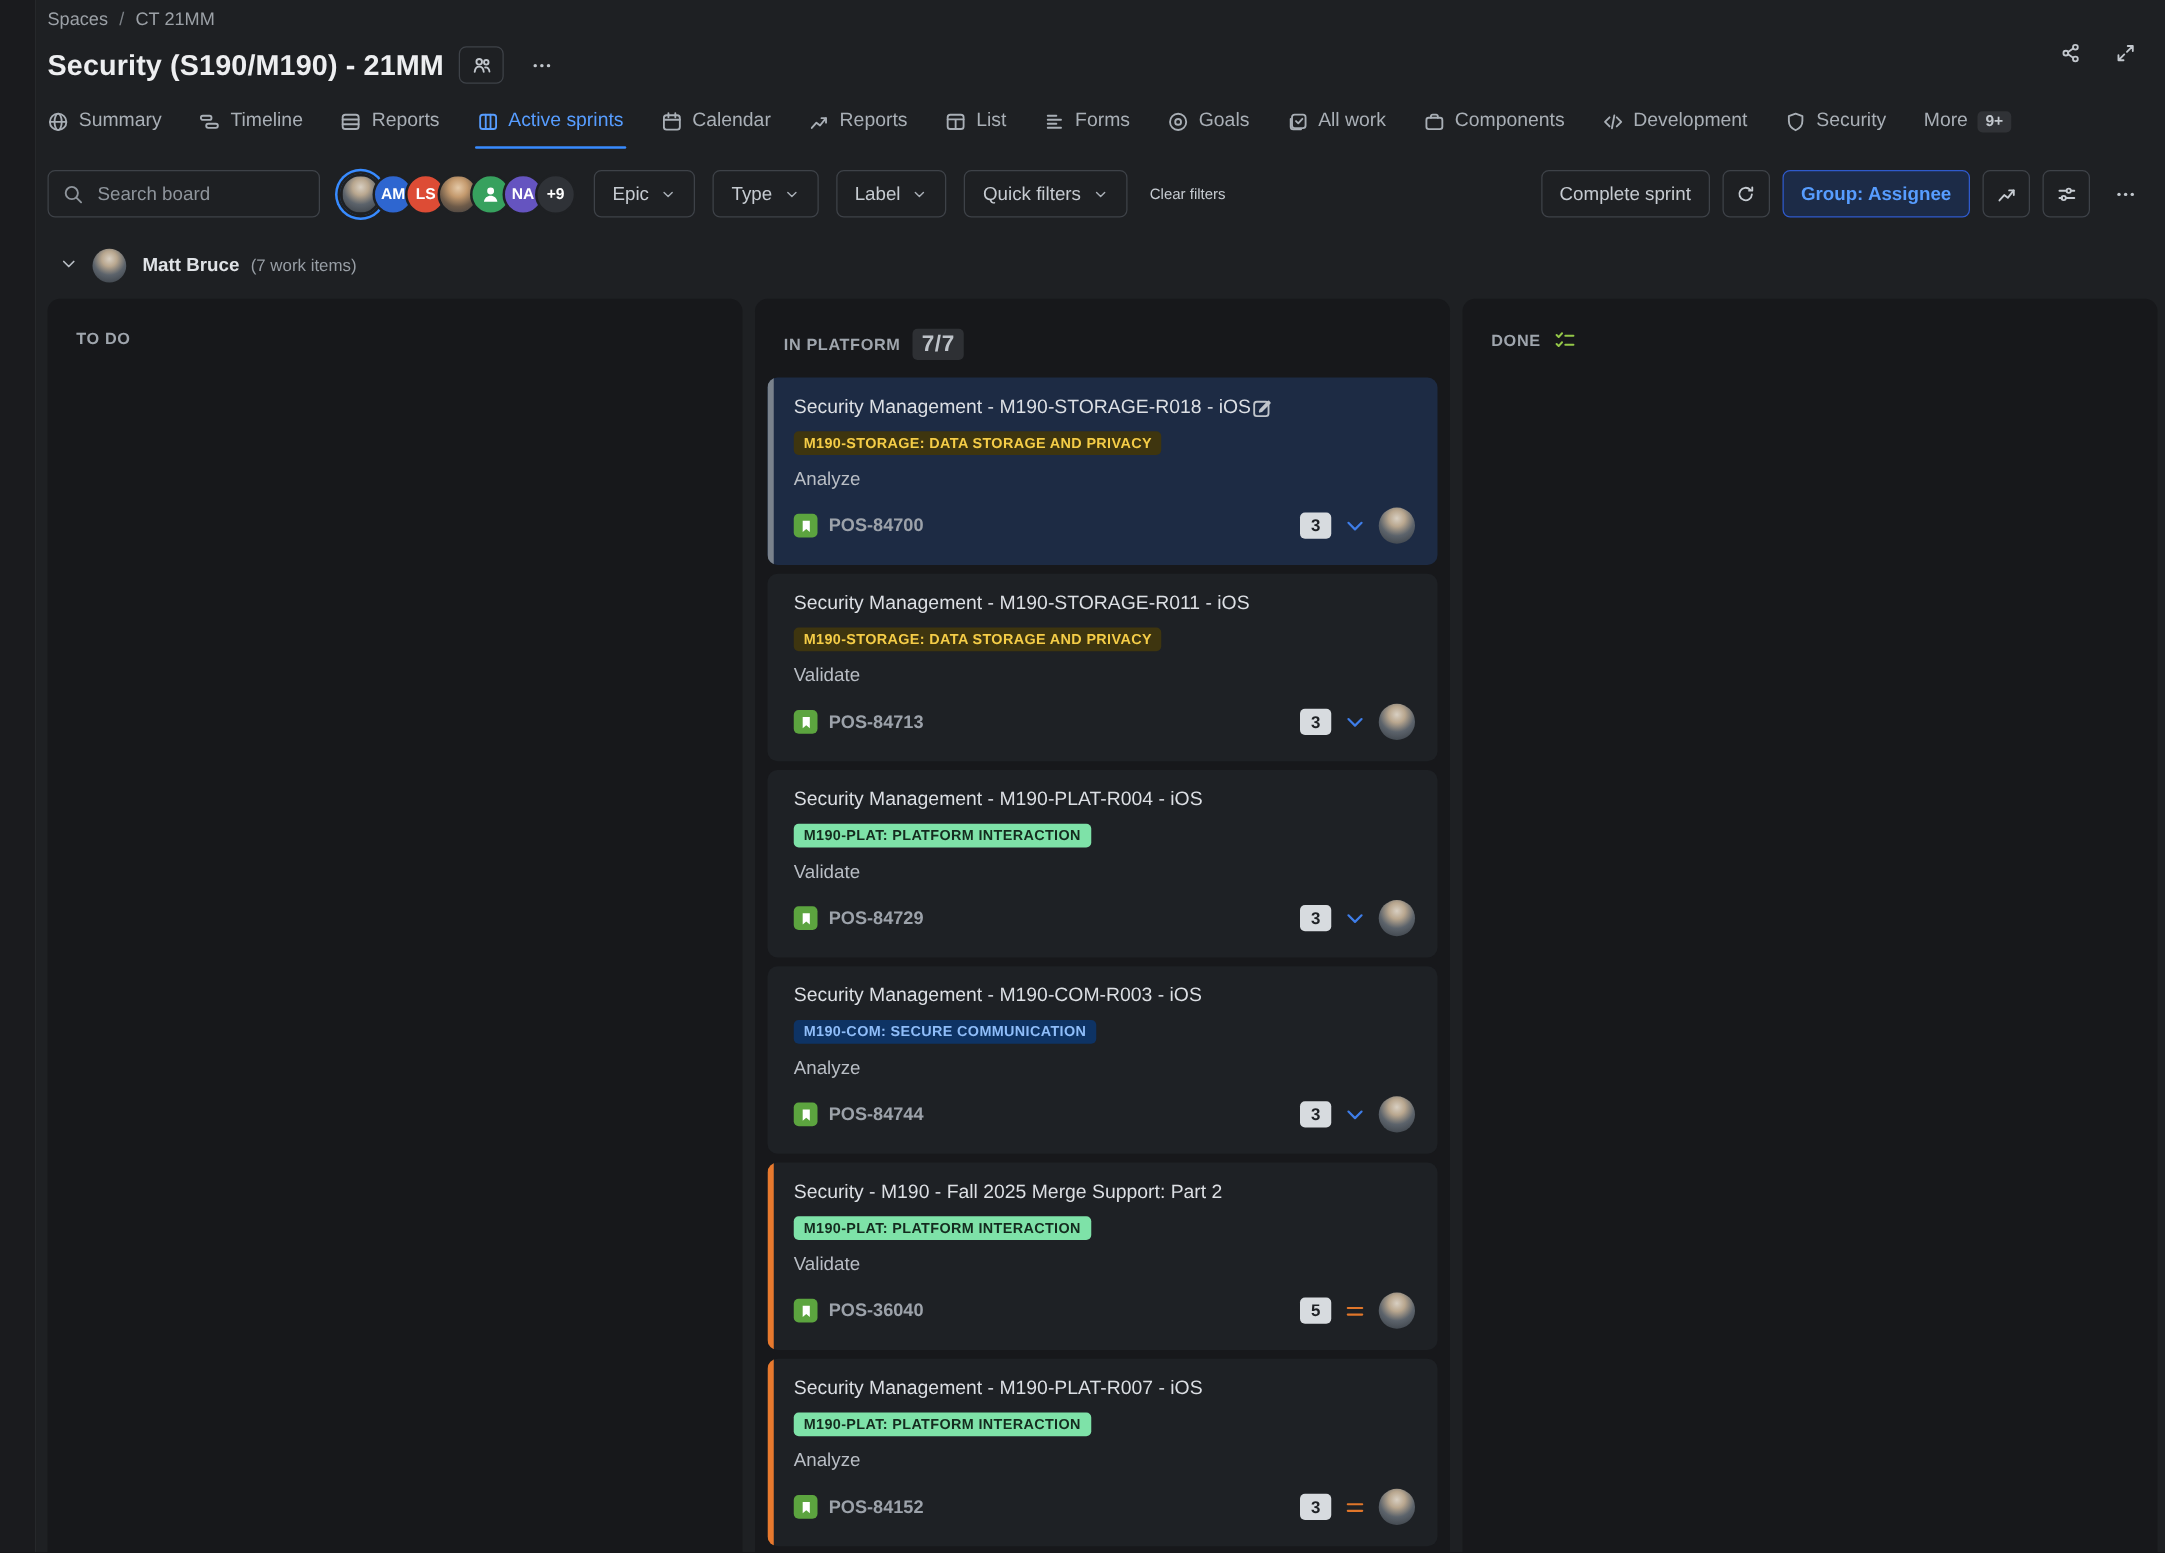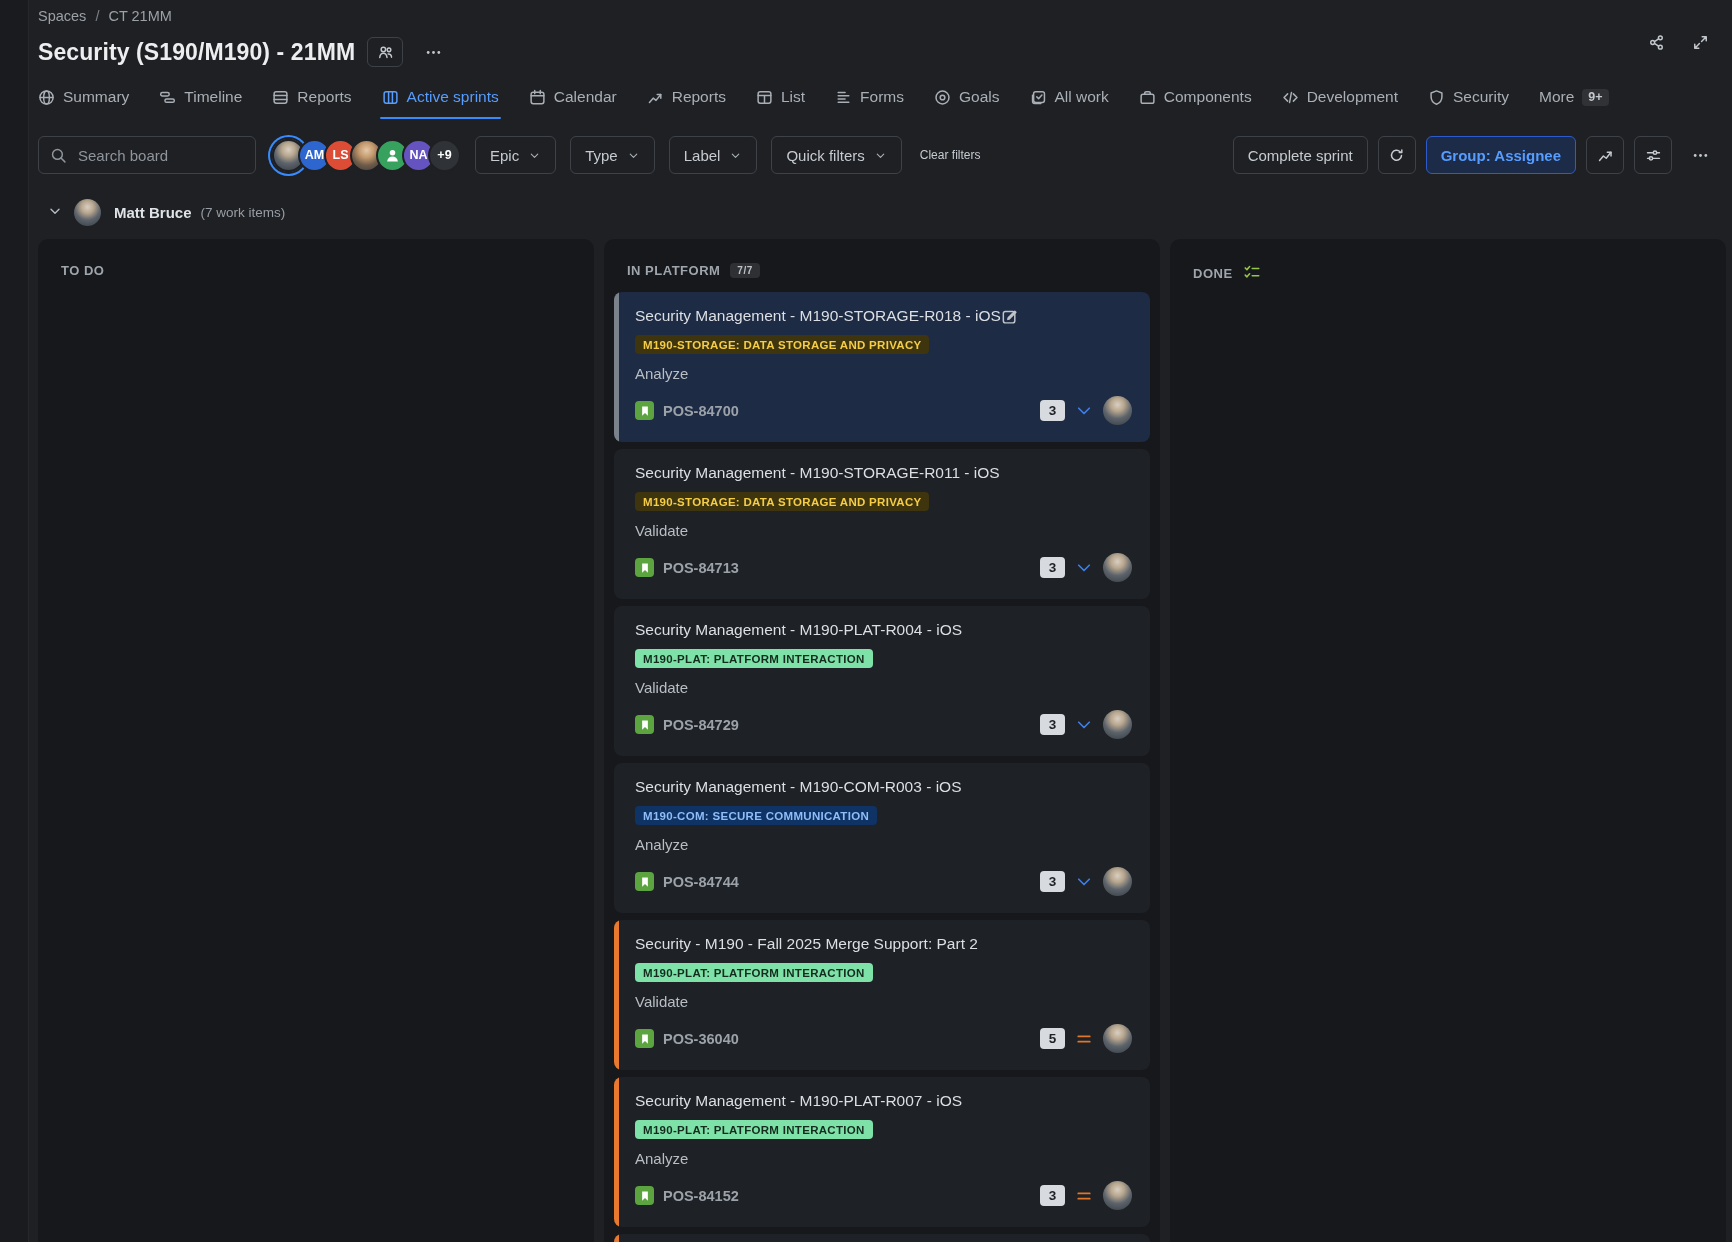--- a/index.html
+++ b/index.html
@@ -56,22 +56,22 @@
   .swimlane { display:flex; align-items:center; gap:9px; margin:25px 0 0 15px; }
   .collapse { background:none; border:0; color:#B7BCC3; width:20px; height:20px; padding:0; cursor:pointer; }
   .collapse .icn { width:16px; height:16px; }
   .avatar.sm { width:27px; height:27px; border:0; margin:0; }
   .sw-name { font-size:15px; font-weight:700; color:#DFE2E6; margin-left:4px; }
   .sw-count { font-size:13.5px; color:#989EA5; }
 
   
   .board { display:flex; gap:10px; margin-top:13px; padding-left:8px; height:1400px; }
   .column { width:556px; flex:0 0 556px; background:#17181B; border-radius:10px; }
-  .col-header { display:flex; align-items:flex-end; gap:10px; padding:24px 20px 14px 23px; font-size:13px; font-weight:700; letter-spacing:.5px; color:#9FA5AD; }
-  .col-count { background:#2E3034; color:#BEC3C9; border-radius:4px; padding:2px 7px; font-size:10px; }
+  .col-header { display:flex; align-items:center; gap:10px; padding:24px 20px 14px 23px; font-size:13px; font-weight:700; letter-spacing:.5px; color:#9FA5AD; }
+  .col-count { background:#2E3034; color:#BEC3C9; border-radius:4px; padding:2px 7px; font-size:18px; }
   .done-icon { width:18px; height:18px; color:#94C748; }
   .col-cards { display:flex; flex-direction:column; gap:7px; padding:0 10px 10px 10px; }
 
   .card { position:relative; background:#1E2125; border-radius:8px; height:150px; padding:15px 18px 13px 21px; cursor:pointer; overflow:hidden; }
   .card.selected { background:#1D2B44; }
   .bar { position:absolute; left:0; top:0; bottom:0; width:5px; border-radius:8px 0 0 8px; }
   .card-title { font-size:15.5px; color:#DCDFE4; display:flex; align-items:center; }
   .edit-ic { width:17px; height:17px; color:#C0C5CB; cursor:pointer; }
   .chip { display:inline-block; margin-top:10px; padding:3.5px 8px; border-radius:4px; font-size:11.5px; font-weight:700; letter-spacing:.3px; }
   .status { margin-top:11px; font-size:15px; color:#B9BEC5; }

